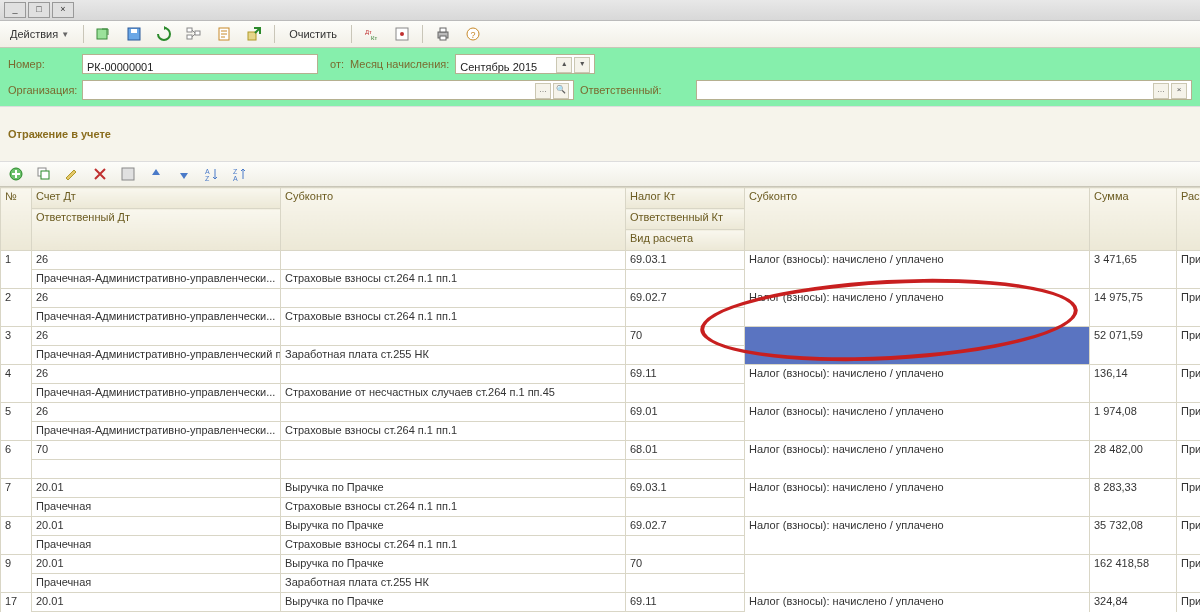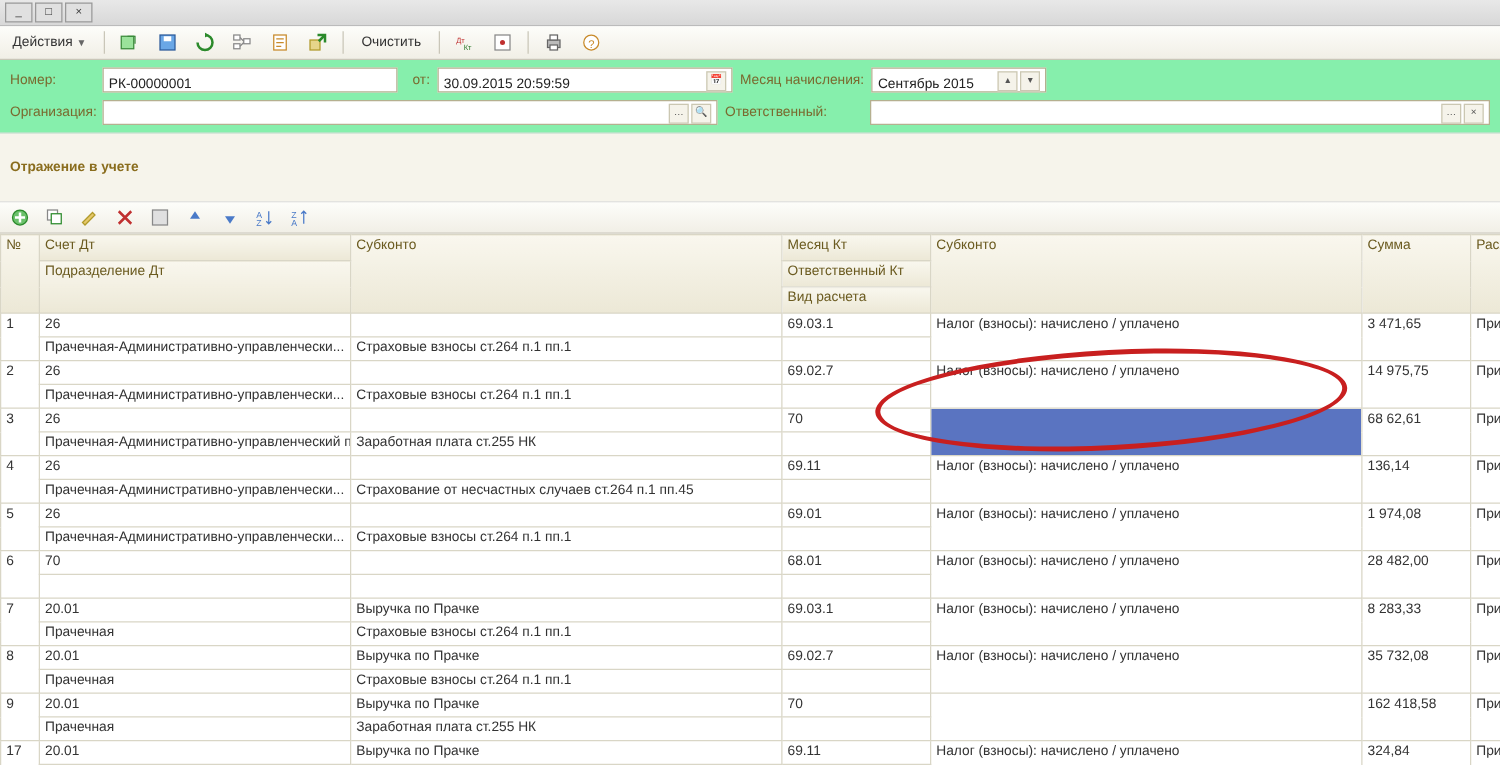--- a/index.html
+++ b/index.html
@@ -274,26 +274,20 @@
     </div>
 </div>
 
 <div class="fields">
   <div class="frow">
     <span class="flabel">Номер:</span>
     <div class="finput" style="width:226px">
       <span class="val">РК-00000001</span>
     </div>
     <span class="flabel" style="width:20px;text-align:right">от:</span>
-    <div class="finput" style="width:226px">
-      <span class="val">30.09.2015 20:59:59</span>
-      <div class="ctl">
-          <span>📅</span>
-        </div>
-    </div>
     <span class="flabel mid">Месяц начисления:</span>
     <div class="finput" style="width:130px">
       <span class="val">Сентябрь 2015</span>
       <div class="ctl">
           <span>▴</span>
           <span>▾</span>
         </div>
     </div>
   </div>
   <div class="frow">
@@ -371,27 +365,27 @@
         </svg></span>
     </div>
 </div>
 
 <table class="grid">
   <thead>
     <tr>
       <th class="col-n" rowspan="3">№</th>
       <th class="col-dtacc">Счет Дт</th>
       <th class="col-sub1" rowspan="3">Субконто</th>
-      <th class="col-ktacc">Месяц Кт</th>
+      <th class="col-ktacc">Налог Кт</th>
       <th class="col-sub2" rowspan="3">Субконто</th>
       <th class="col-sum" rowspan="3">Сумма</th>
       <th class="col-exp" rowspan="3">Расходы УС</th>
     </tr>
     <tr>
-      <th rowspan="2">Подразделение Дт</th>
+      <th rowspan="2">Ответственный Дт</th>
       <th>Ответственный Кт</th>
     </tr>
     <tr>
       <th>Вид расчета</th>
     </tr>
   </thead>
   <tbody id="grid-body">
       <tr class="datarow">
         <td class="col-n num" rowspan="2">1</td>
         <td>26</td>
@@ -419,21 +413,21 @@
         <td>Прачечная-Административно-управленчески...</td>
         <td>Страховые взносы ст.264 п.1 пп.1</td>
         <td></td>
       </tr>
       <tr class="datarow">
         <td class="col-n num" rowspan="2">3</td>
         <td>26</td>
         <td></td>
         <td>70</td>
         <td rowspan="2" class="sel-cell"></td>
-        <td class="num" rowspan="2">68 62,61</td>
+        <td class="num" rowspan="2">52 071,59</td>
         <td rowspan="2">Принимают</td>
       </tr>
       <tr class="datarow">
         <td>Прачечная-Административно-управленческий персонал (АУП)</td>
         <td>Заработная плата ст.255 НК</td>
         <td></td>
       </tr>
       <tr class="datarow">
         <td class="col-n num" rowspan="2">4</td>
         <td>26</td>

